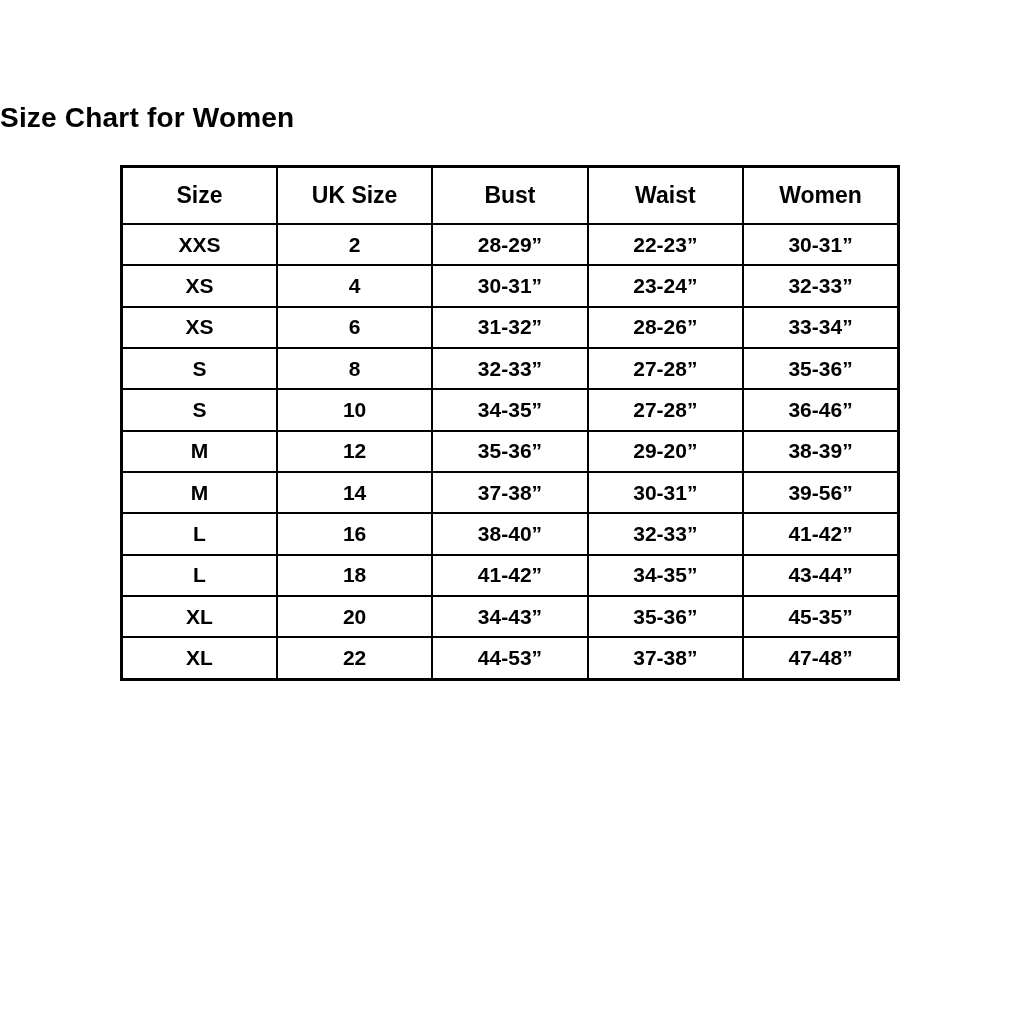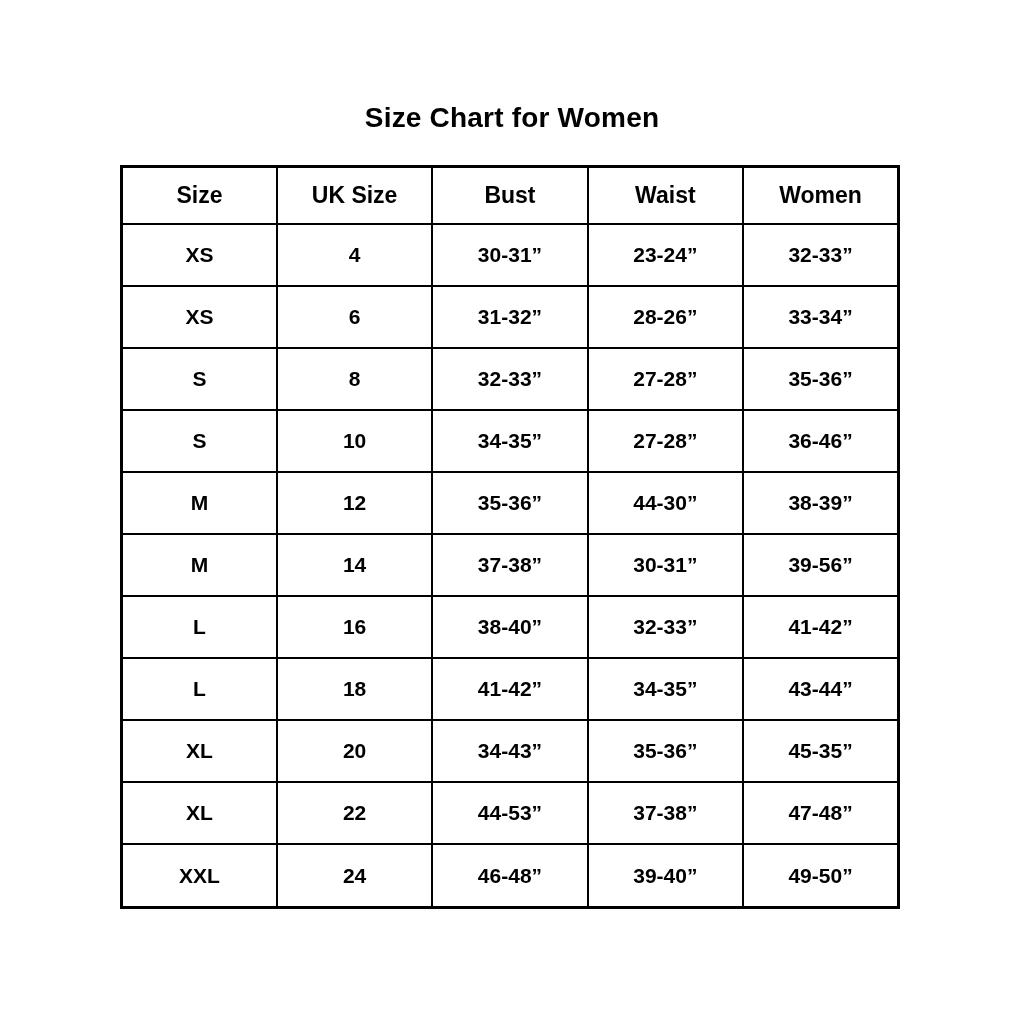--- a/index.html
+++ b/index.html
@@ -17,32 +17,32 @@
     height: 1024px;
     background: #ffffff;
     overflow: hidden;
   }
   .title {
     position: absolute;
     top: 102px;
     left: 0;
     width: 1024px;
     margin: 0;
-    text-align: center;
+    text-align: left;
     font-size: 28px;
     font-weight: bold;
     letter-spacing: 0.2px;
     color: #000000;
   }
   table.size-table {
     position: absolute;
     left: 120px;
     top: 165px;
     width: 780px;
-    height: 744px;
+    height: 516px;
     border-collapse: collapse;
     table-layout: fixed;
     border: 3px solid #000000;
     background: #ffffff;
   }
   table.size-table th,
   table.size-table td {
     border: 2px solid #000000;
     text-align: center;
     vertical-align: middle;
@@ -69,20 +69,27 @@
       <tr id="header-row">
           <th>Size</th>
           <th>UK Size</th>
           <th>Bust</th>
           <th>Waist</th>
           <th>Women</th>
         </tr>
     </thead>
     <tbody id="table-body">
         <tr>
+          <td>XXS</td>
+          <td>2</td>
+          <td>28-29”</td>
+          <td>22-23”</td>
+          <td>30-31”</td>
+        </tr>
+        <tr>
           <td>XS</td>
           <td>4</td>
           <td>30-31”</td>
           <td>23-24”</td>
           <td>32-33”</td>
         </tr>
         <tr>
           <td>XS</td>
           <td>6</td>
           <td>31-32”</td>
@@ -100,21 +107,21 @@
           <td>S</td>
           <td>10</td>
           <td>34-35”</td>
           <td>27-28”</td>
           <td>36-46”</td>
         </tr>
         <tr>
           <td>M</td>
           <td>12</td>
           <td>35-36”</td>
-          <td>44-30”</td>
+          <td>29-20”</td>
           <td>38-39”</td>
         </tr>
         <tr>
           <td>M</td>
           <td>14</td>
           <td>37-38”</td>
           <td>30-31”</td>
           <td>39-56”</td>
         </tr>
         <tr>
@@ -138,22 +145,15 @@
           <td>35-36”</td>
           <td>45-35”</td>
         </tr>
         <tr>
           <td>XL</td>
           <td>22</td>
           <td>44-53”</td>
           <td>37-38”</td>
           <td>47-48”</td>
         </tr>
-        <tr>
-          <td>XXL</td>
-          <td>24</td>
-          <td>46-48”</td>
-          <td>39-40”</td>
-          <td>49-50”</td>
-        </tr>
       </tbody>
   </table>
 </div>
 
 </body></html>

